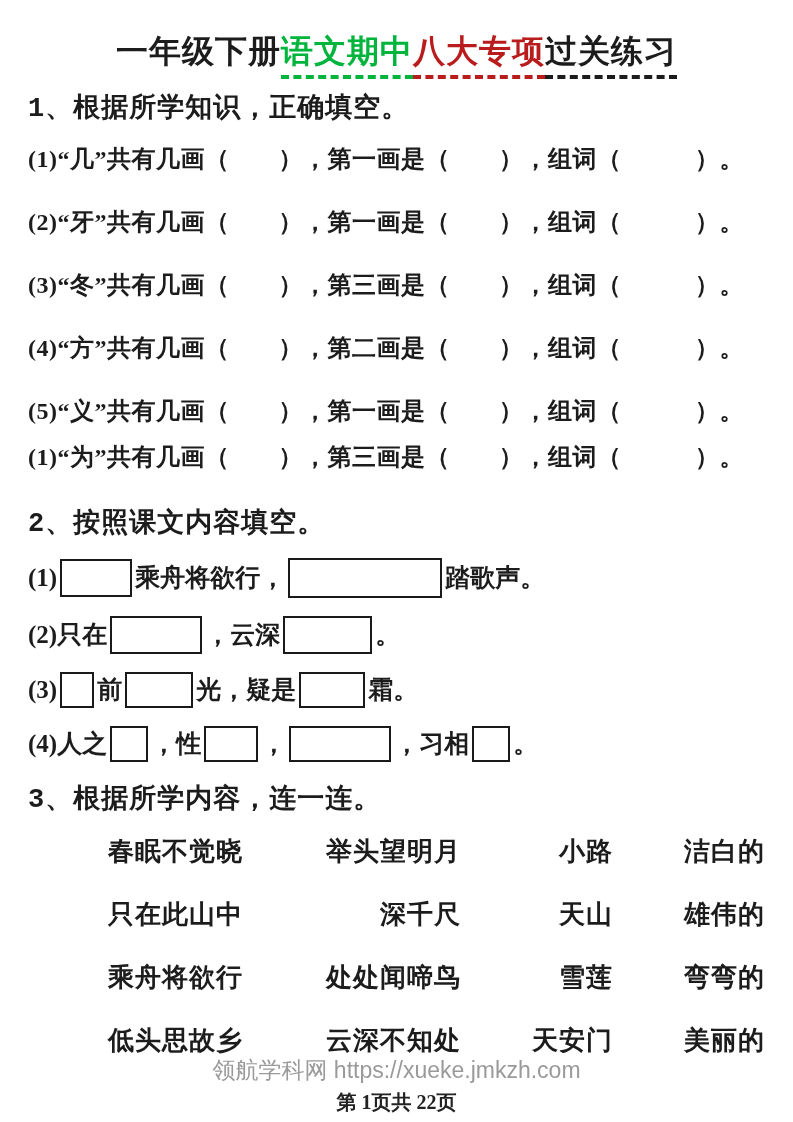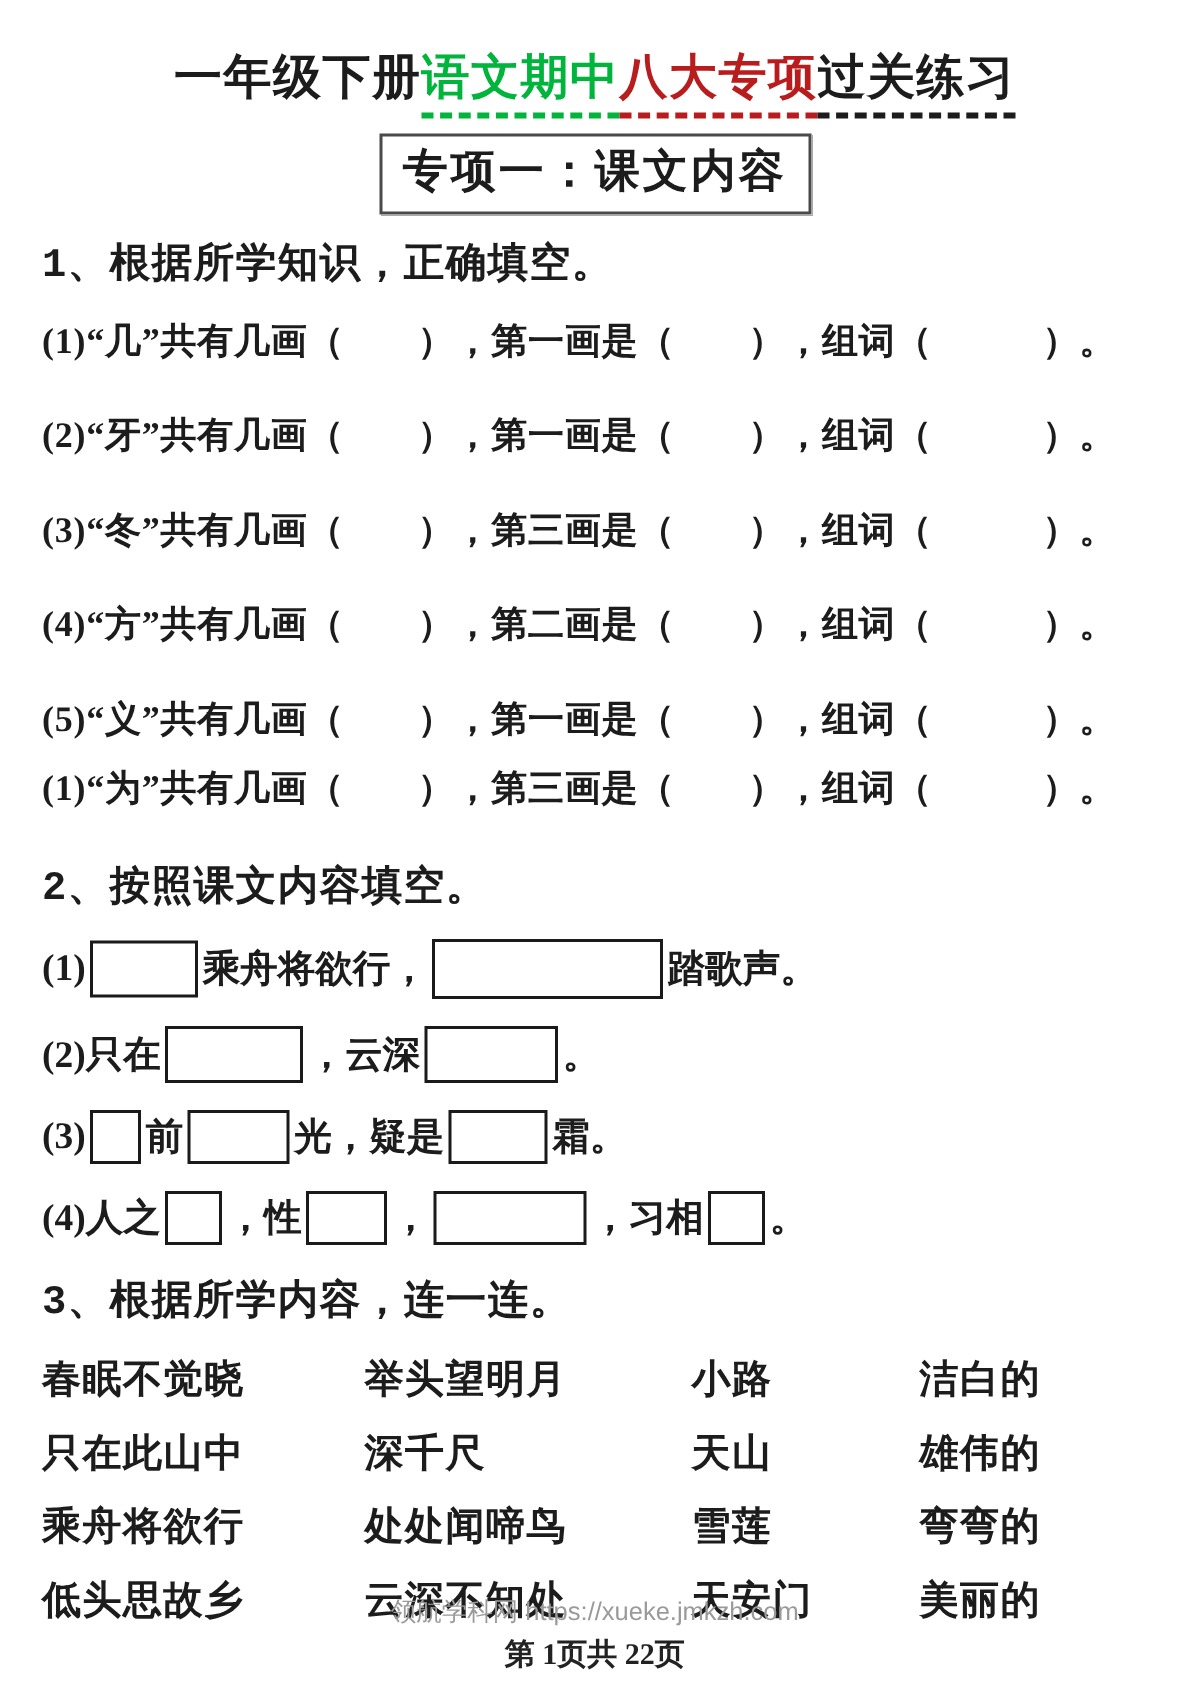--- a/index.html
+++ b/index.html
@@ -52,49 +52,46 @@
     border:2px solid #1a1a1a;
     background:#ffffff;
     margin:0 3px;
     flex:0 0 auto;
   }
 
   
   .match-grid {
     display:grid;
     grid-template-columns:215px 218px 152px auto;
-    row-gap:14px;
+    row-gap:28px;
     font-size:26px; font-weight:600;
-    margin-top:4px; letter-spacing:1px;
+    margin-top:4px; letter-spacing:1px;text-align:right;
   }
 
   
   .footer { position:absolute; left:0; right:0; bottom:6px; text-align:center; }
   .footer .site {
-    color:#9a9a9a; font-size:17px;
+    color:#9a9a9a; font-size:23px;
     font-family:"Liberation Sans","DejaVu Sans",sans-serif;
     margin-bottom:3px;
   }
   .footer .pagenum { color:#222222; font-size:20px; font-weight:600; }
 </style>
 </head>
 <body>
 
 <div class="page">
 
   <h1 class="title">
     <span class="seg" style="color: rgb(28, 28, 28);">一年级下册</span>
     <span class="seg dashed" style="color: rgb(0, 180, 60);">语文期中</span>
     <span class="seg dashed" style="color: #b91c1c;">八大专项</span>
     <span class="seg dashed" style="color: rgb(28, 28, 28);">过关练习</span>
   </h1>
 
-  <div class="subtitle-wrap">
-    <span class="subtitle">专项一：课文内容</span>
-  </div>
 
   <div class="sec-heading">1、根据所学知识，正确填空。</div>
 
   <div class="q1-line">(1)“几”共有几画（　　），第一画是（　　），组词（　　　）。</div>
   <div class="q1-line">(2)“牙”共有几画（　　），第一画是（　　），组词（　　　）。</div>
   <div class="q1-line">(3)“冬”共有几画（　　），第三画是（　　），组词（　　　）。</div>
   <div class="q1-line">(4)“方”共有几画（　　），第二画是（　　），组词（　　　）。</div>
   <div class="q1-line tight">(5)“义”共有几画（　　），第一画是（　　），组词（　　　）。</div>
   <div class="q1-line">(1)“为”共有几画（　　），第三画是（　　），组词（　　　）。</div>
 

